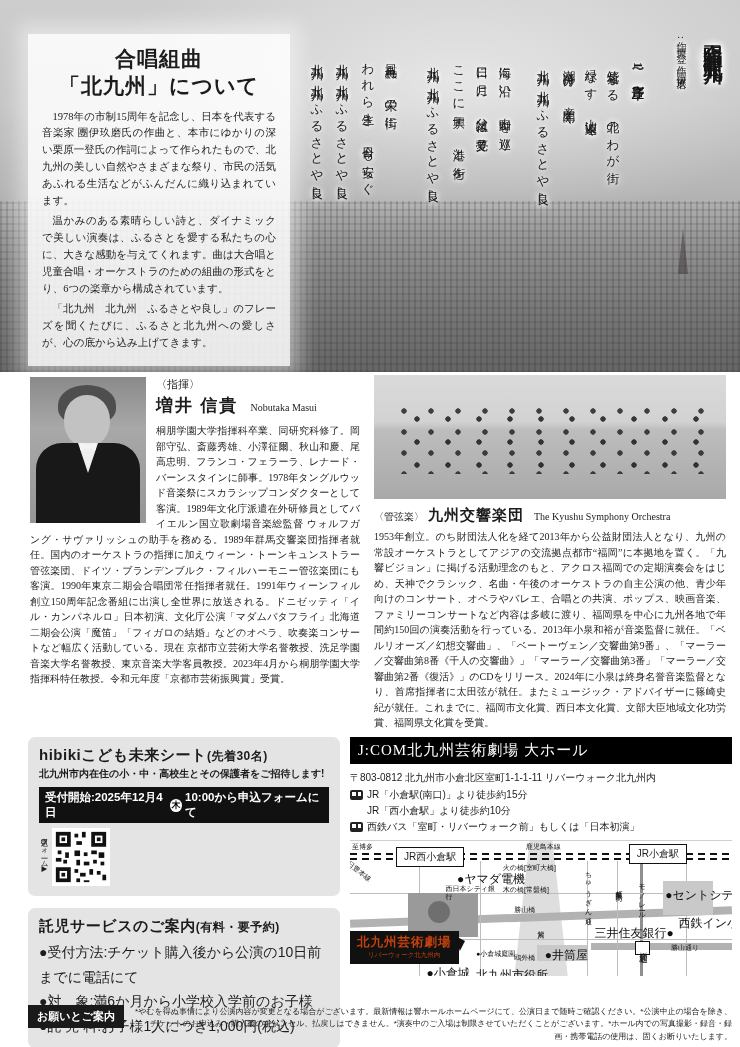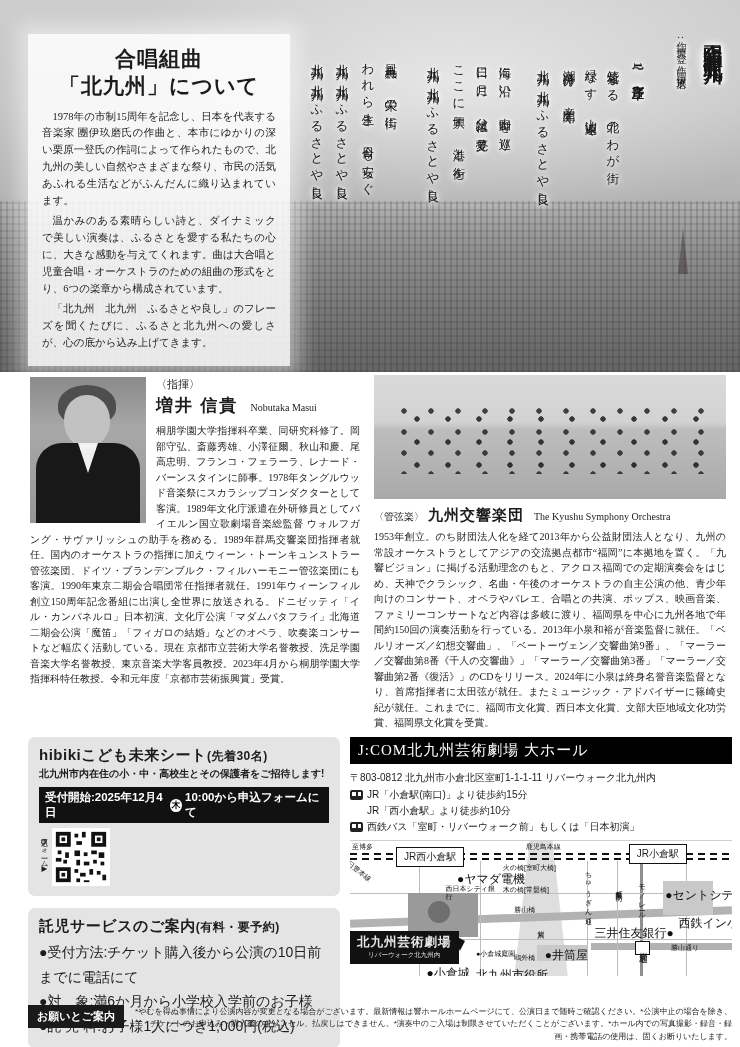--- a/index.html
+++ b/index.html
@@ -105,21 +105,21 @@
   .grid-h { position:absolute; left:0; width:100%; height:1px; background:#bdbdbd; }
   .theater-block { position:absolute; left:58px; top:52px; width:70px; height:44px; background:#9a9a9a; }
   .theater-dot { position:absolute; left:78px; top:60px; width:22px; height:22px; border-radius:50%; background:#6f6f6f; }
   .cent-block { position:absolute; left:82%; top:40px; width:13%; height:34px; background:#c9c9c9; }
   .izutsuya-block { position:absolute; left:49%; top:104px; width:13%; height:16px; background:#c9c9c9; }
   .station-box { position:absolute; background:#fff; border:1px solid #111; font-size:10px; padding:2px 7px; white-space:nowrap; }
   .mlabel { position:absolute; font-size:12px; white-space:nowrap; color:#111; }
   .mlabel.tiny { font-size:7px; }
   .mlabel.vert { writing-mode:vertical-rl; font-size:7px; letter-spacing:1px; }
   .heiwa { position:absolute; background:#fff; border:1px solid #111; writing-mode:vertical-rl; font-size:8px; padding:4px 1px; letter-spacing:1px; }
-  .callout { position:absolute; left:0; top:90px; background:#111; color:#e5e5e5; padding:3px 7px 4px; z-index:3; }
+  .callout { position:absolute; left:0; top:90px; background:#111; color:#c2410c; padding:3px 7px 4px; z-index:3; }
   .callout .c1 { font-size:12.5px; font-weight:bold; letter-spacing:1px; }
   .callout .c2 { font-size:6.5px; text-align:center; }
   .callout:after { content:""; position:absolute; right:-14px; top:2px; border:8px solid transparent; border-left-color:#111; transform:rotate(-18deg); }
 
   
   .notice-row { position:absolute; left:0; top:1005px; width:740px; padding:0 8px 0 28px; display:flex; gap:10px; align-items:flex-start;
     font-family:"Liberation Sans","DejaVu Sans",sans-serif;text-align:right; }
   .notice-label { background:#1a1a1a; color:#fff; font-size:11px; font-weight:bold; padding:4px 9px; white-space:nowrap; }
   .notice-text { flex:1; font-size:8px; line-height:1.55; color:#222; padding-top:1px; }
 </style>

